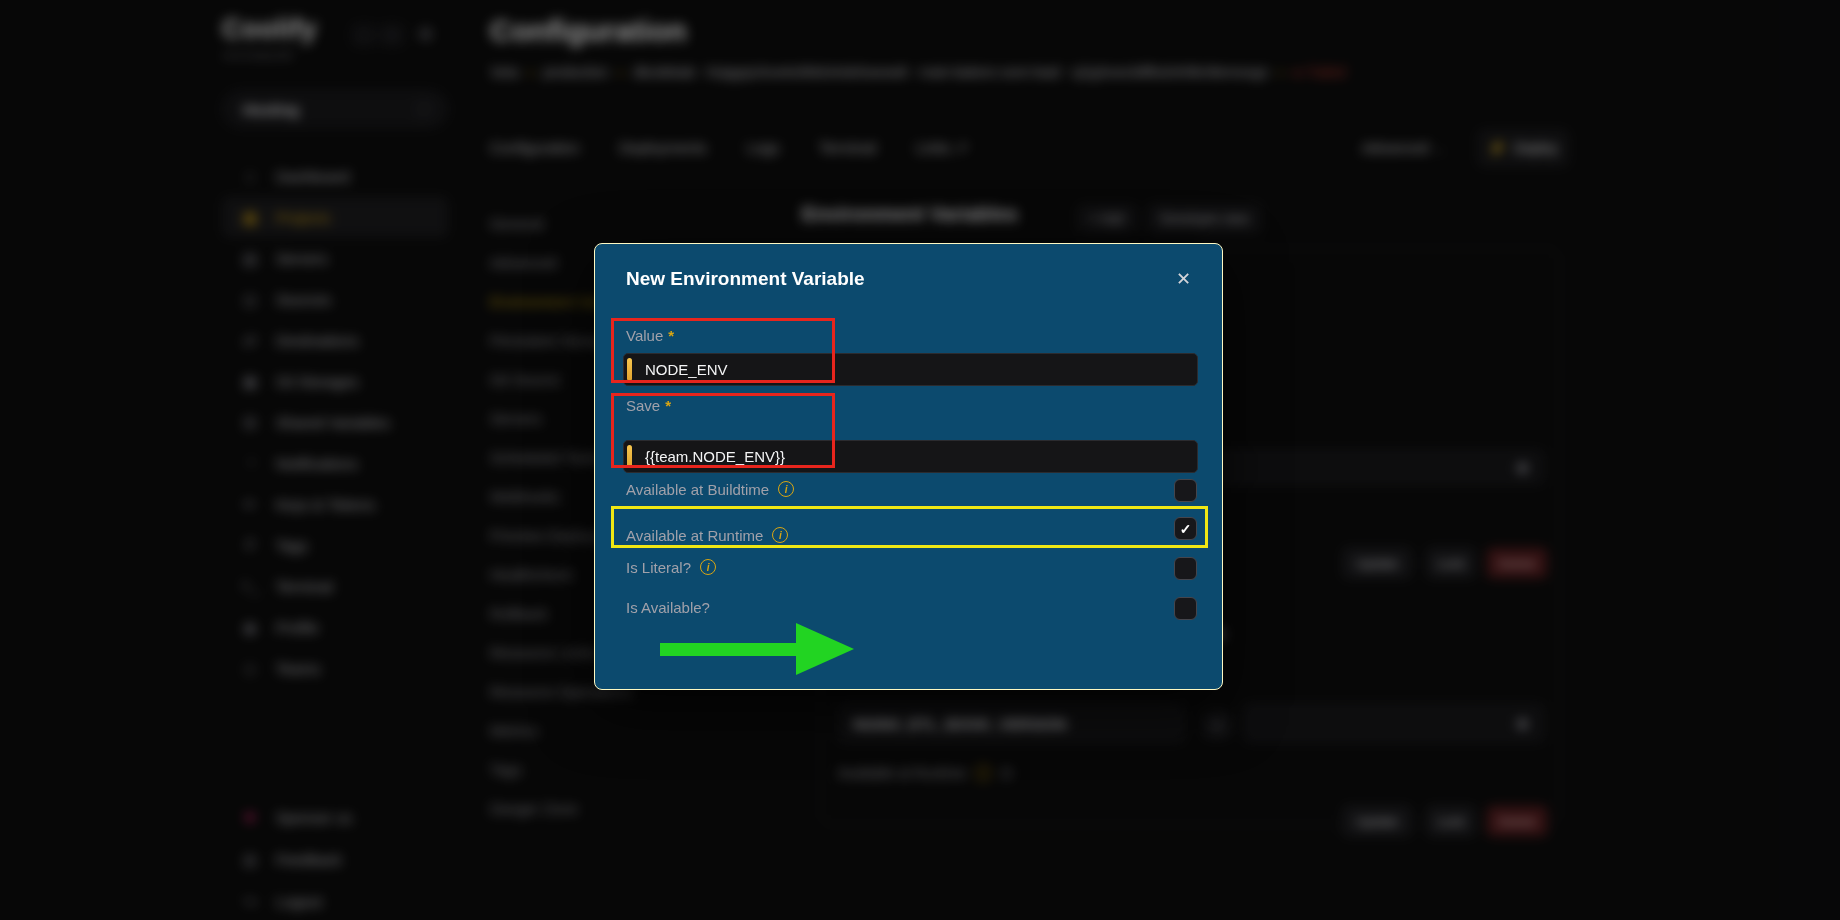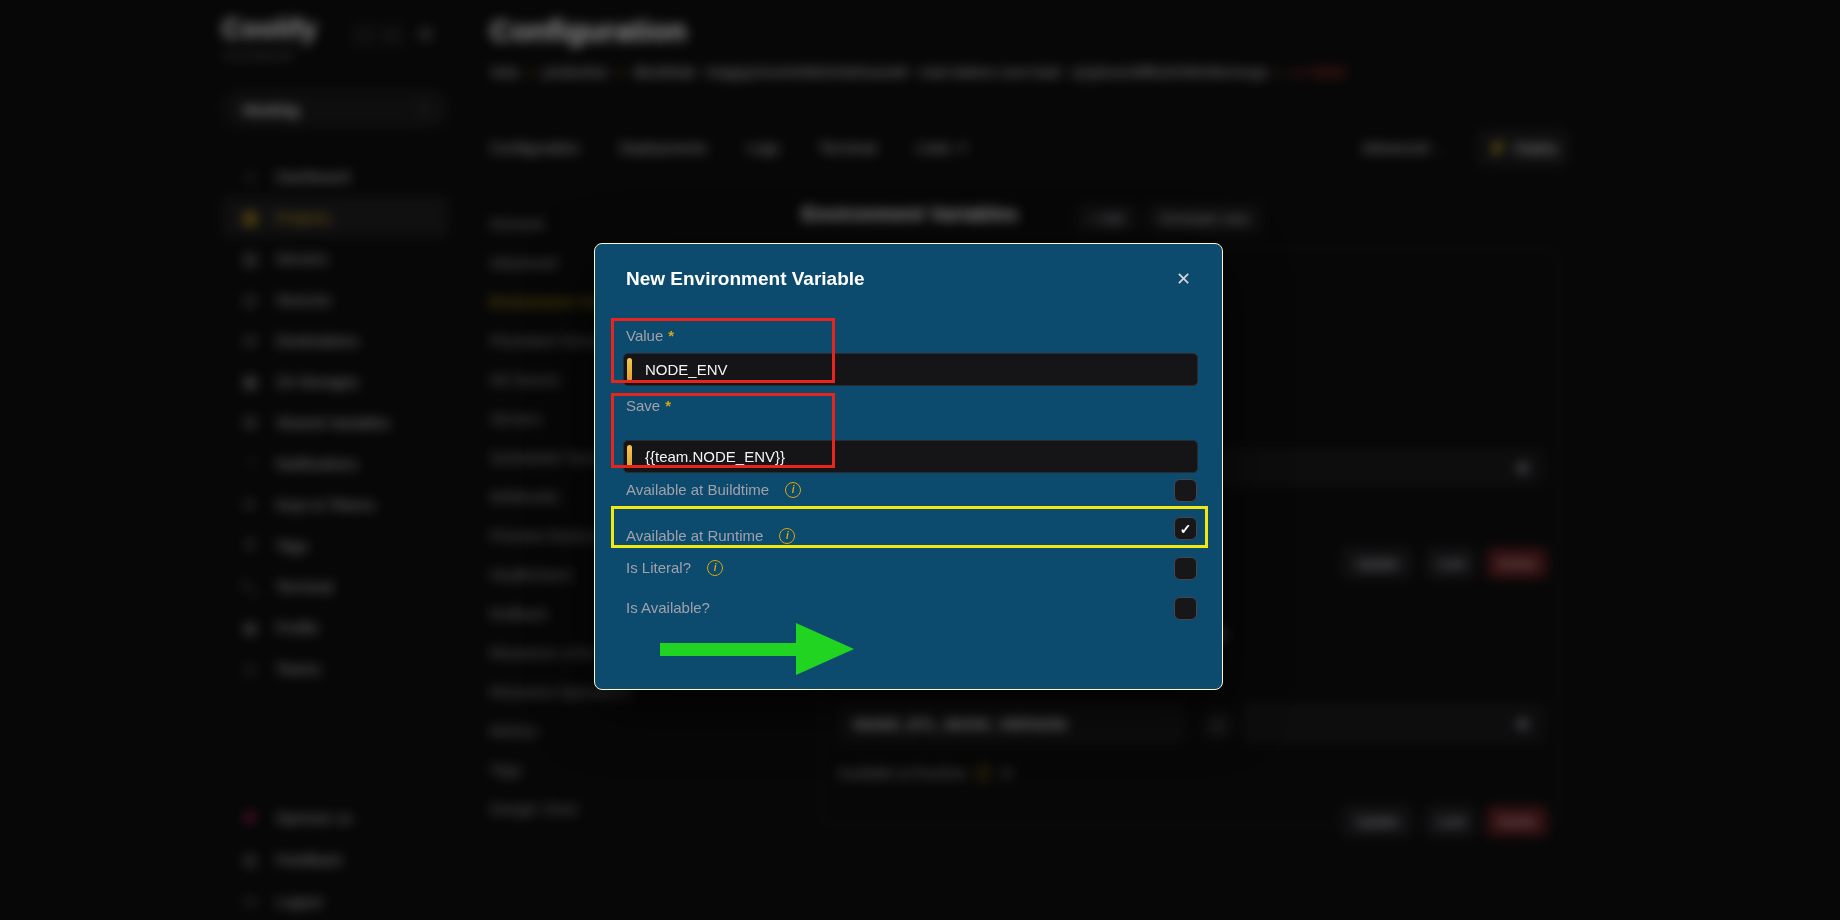--- a/index.html
+++ b/index.html
@@ -57,21 +57,21 @@
   .half-eye{position:absolute;left:1210px;top:622px;font-size:18px;color:#a1a1aa}
 
   
   .modal{position:absolute;left:594px;top:243px;width:629px;height:447px;background:#0c4a6e;border:1px solid #fef9c3;border-radius:8px;box-shadow:0 18px 60px rgba(0,0,0,.65)}
   .m-title{position:absolute;left:31px;top:24px;font-size:19px;font-weight:700;color:#fff}
   .m-close{position:absolute;left:581px;top:24px;font-size:18px;color:#d4d4d8;cursor:pointer}
   .m-label{position:absolute;left:31px;font-size:15px;color:#a1a1aa}
   .m-label .req{color:var(--accent-yellow,#d9a613);margin-left:5px;font-weight:700}
   .m-input{position:absolute;left:28px;width:575px;height:33px;background:#151517;border:1px solid #2b2b2f;border-radius:5px;display:flex;align-items:center;padding-left:21px;font-size:15px;color:#f4f4f5}
   .m-input .accent{position:absolute;left:3px;top:4px;bottom:4px;width:5px;border-radius:3px;background:linear-gradient(#f6c64f,#e0a32e)}
-  .m-row-label{position:absolute;left:31px;font-size:15px;color:#a1a1aa;display:flex;align-items:center;gap:16px}
+  .m-row-label{position:absolute;left:31px;font-size:15px;color:#a1a1aa;display:flex;align-items:flex-start;gap:9px}
   .info-i{display:inline-flex;width:16px;height:16px;border:1.5px solid var(--accent-yellow,#d9a613);border-radius:50%;color:var(--accent-yellow,#d9a613);font-size:10px;font-weight:700;align-items:center;justify-content:center;font-style:italic}
   .cb{position:absolute;left:579px;width:23px;height:23px;background:#17171a;border:1.5px solid #45454c;border-radius:6px;display:flex;align-items:center;justify-content:center;color:#fff;font-size:14px;font-weight:700}
   .m-save{position:absolute;left:28px;top:390px;width:575px;height:32px;background:#151517;border:1px solid #323236;border-radius:6px;display:flex;align-items:center;justify-content:center;font-size:15px;color:#fff}
 
   
   .ann{position:absolute;pointer-events:none}
   .red-box{border:3px solid var(--annotation-red,#e8251d)}
   .yellow-box{border:3px solid var(--annotation-yellow,#f0e713)}
   .arrow-body{position:absolute;left:660px;top:643px;width:136px;height:13px;background:var(--annotation-green,#22d422)}
   .arrow-head{position:absolute;left:796px;top:623px;width:0;height:0;border-left:58px solid var(--annotation-green,#22d422);border-top:26px solid transparent;border-bottom:26px solid transparent}

